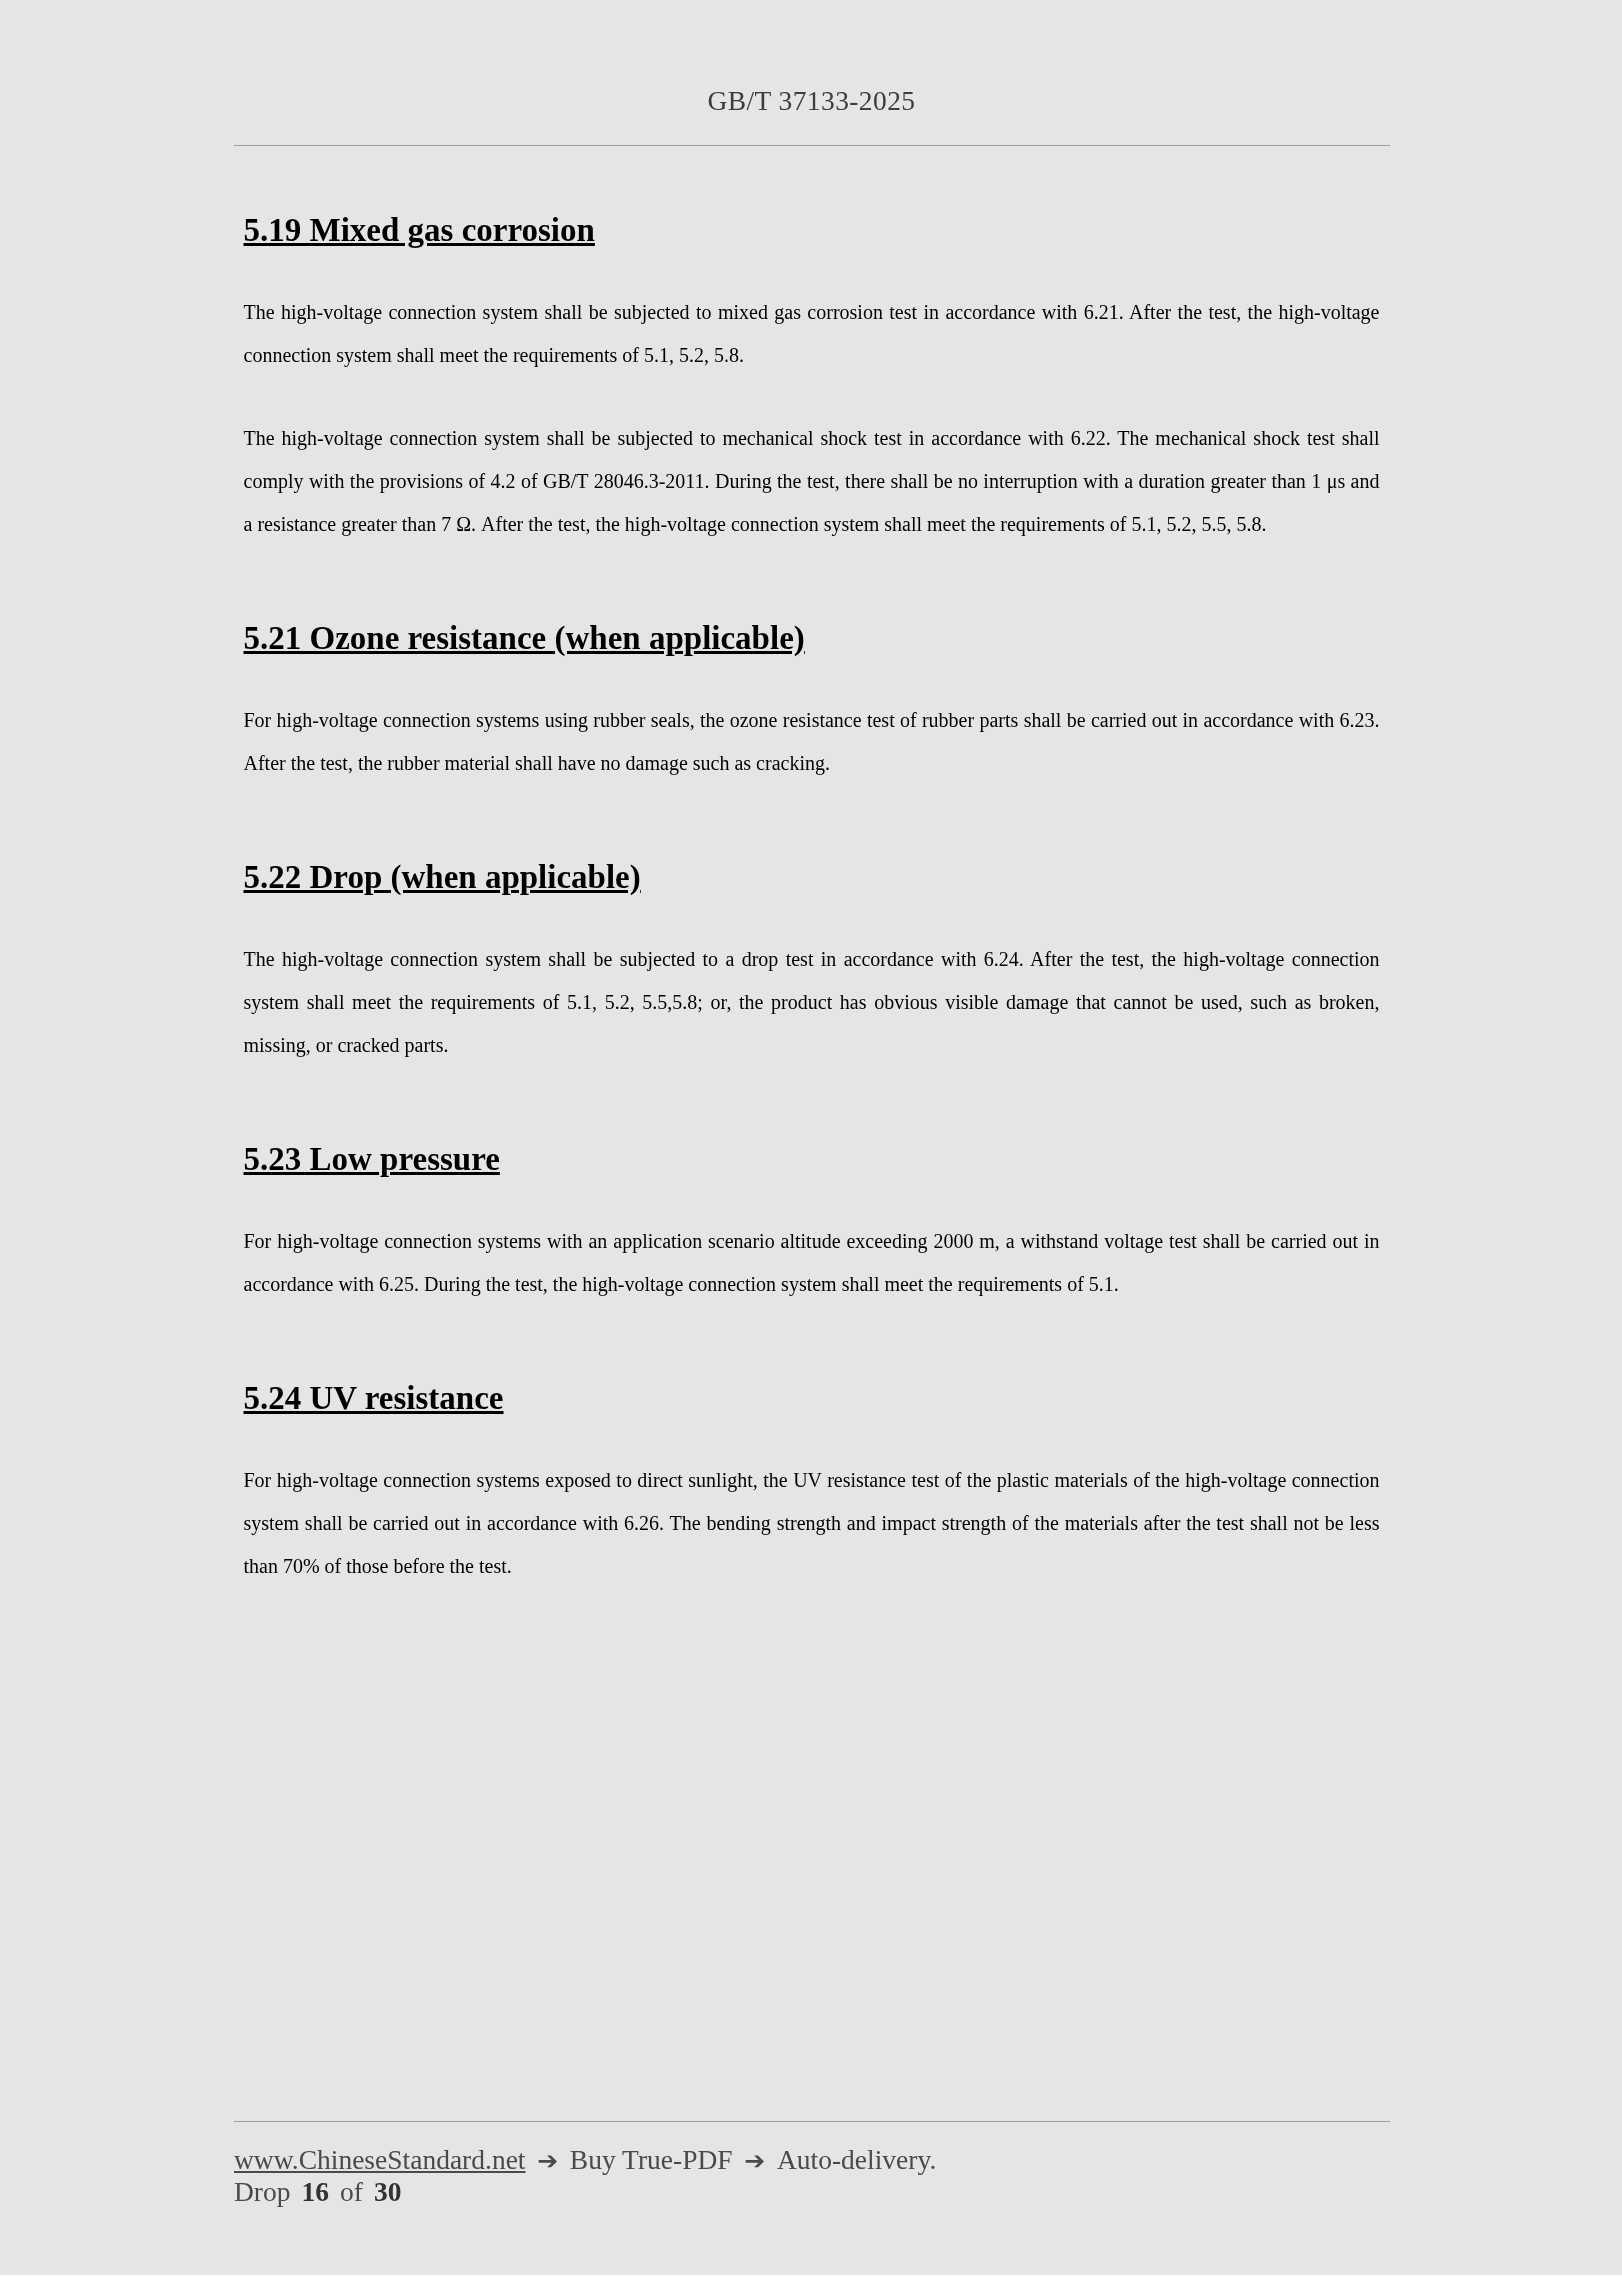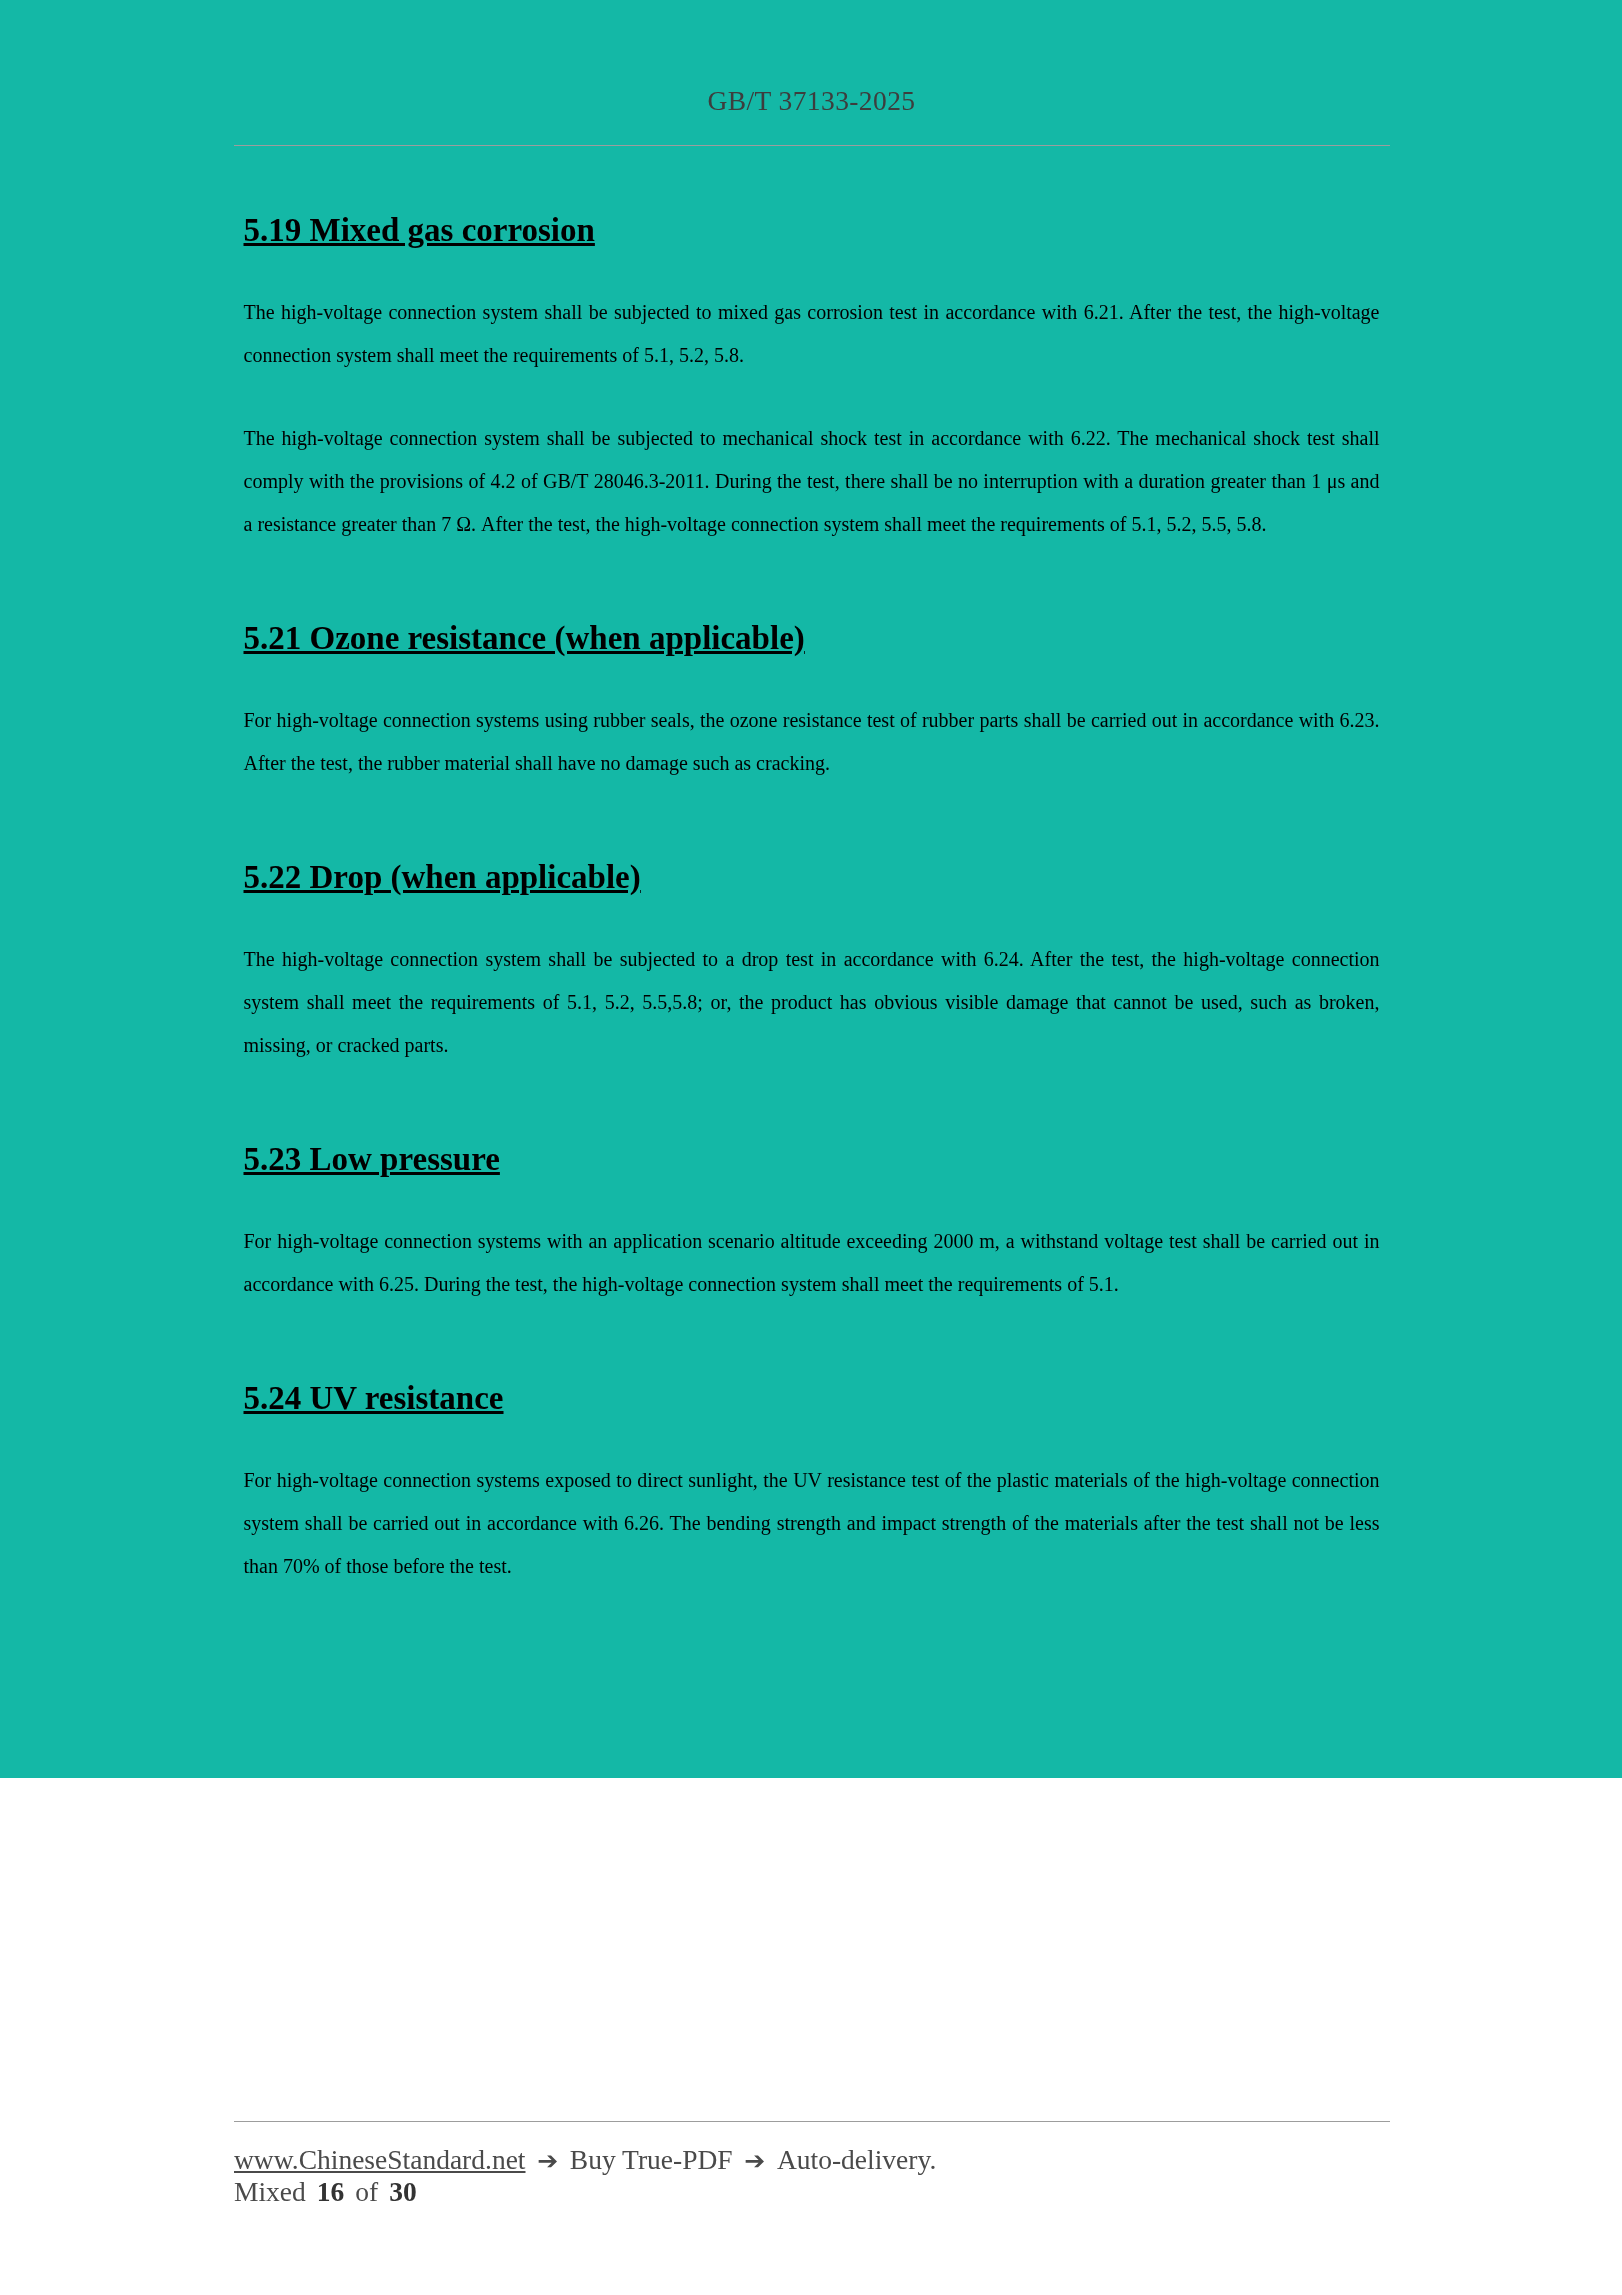--- a/index.html
+++ b/index.html
@@ -8,22 +8,22 @@
     height: 2295px;
     background: #ffffff;
     font-family: "Liberation Serif", "DejaVu Serif", serif;
     color: #000000;
     position: relative;
     overflow: hidden;
   }
   .page {
     position: relative;
     width: 1623px;
-    height: 1778px;
-    background: #14b8a6;
+    height: 2275px;
+    background: #e5e5e5;
   }
   .doc-header {
     padding-top: 83px;
     text-align: center;
     font-size: 27.5px;
     line-height: 35px;
     color: #3d3d3d;
     letter-spacing: 0.4px;
   }
   .header-rule {
@@ -140,21 +140,21 @@
     <hr class="footer-rule">
     <div class="footer-row">
       <div class="footer-left">
         <span class="footer-link">www.ChineseStandard.net</span>
         <span class="footer-arrow">➔</span>
         <span>Buy True-PDF</span>
         <span class="footer-arrow">➔</span>
         <span>Auto-delivery.</span>
       </div>
       <div class="page-indicator">
-        <span>Mixed</span>
+        <span>Drop</span>
         <span class="page-num">16</span>
         <span>of</span>
         <span class="page-num">30</span>
       </div>
     </div>
   </div>
 
 </div>
 
 

